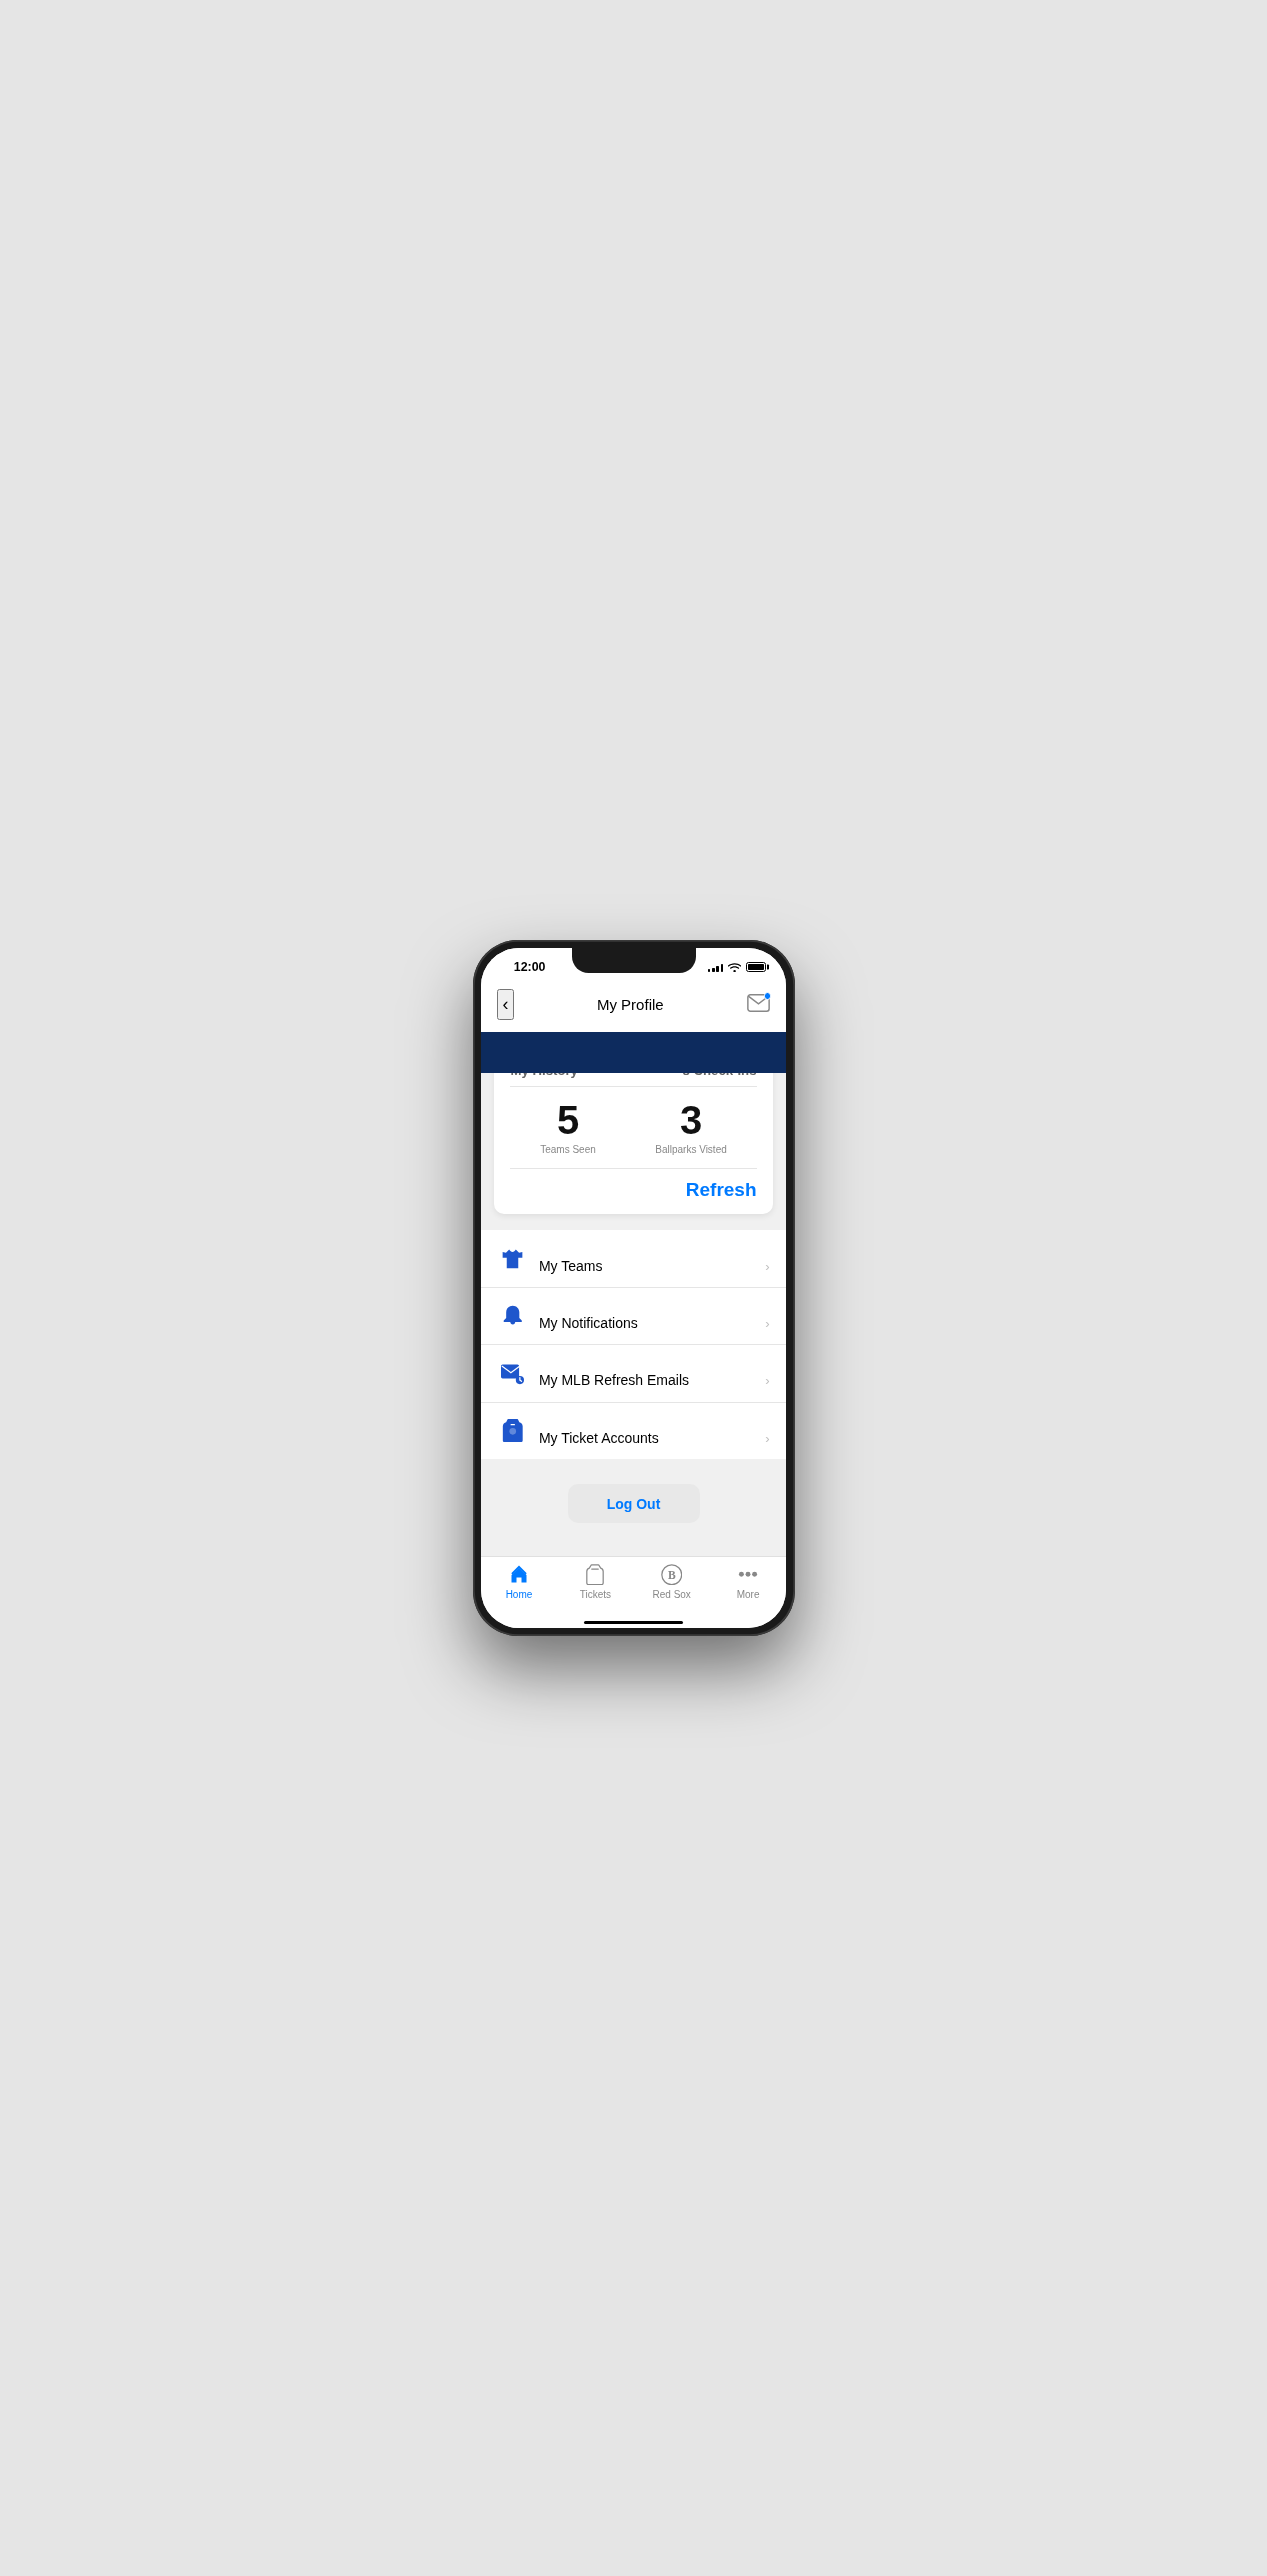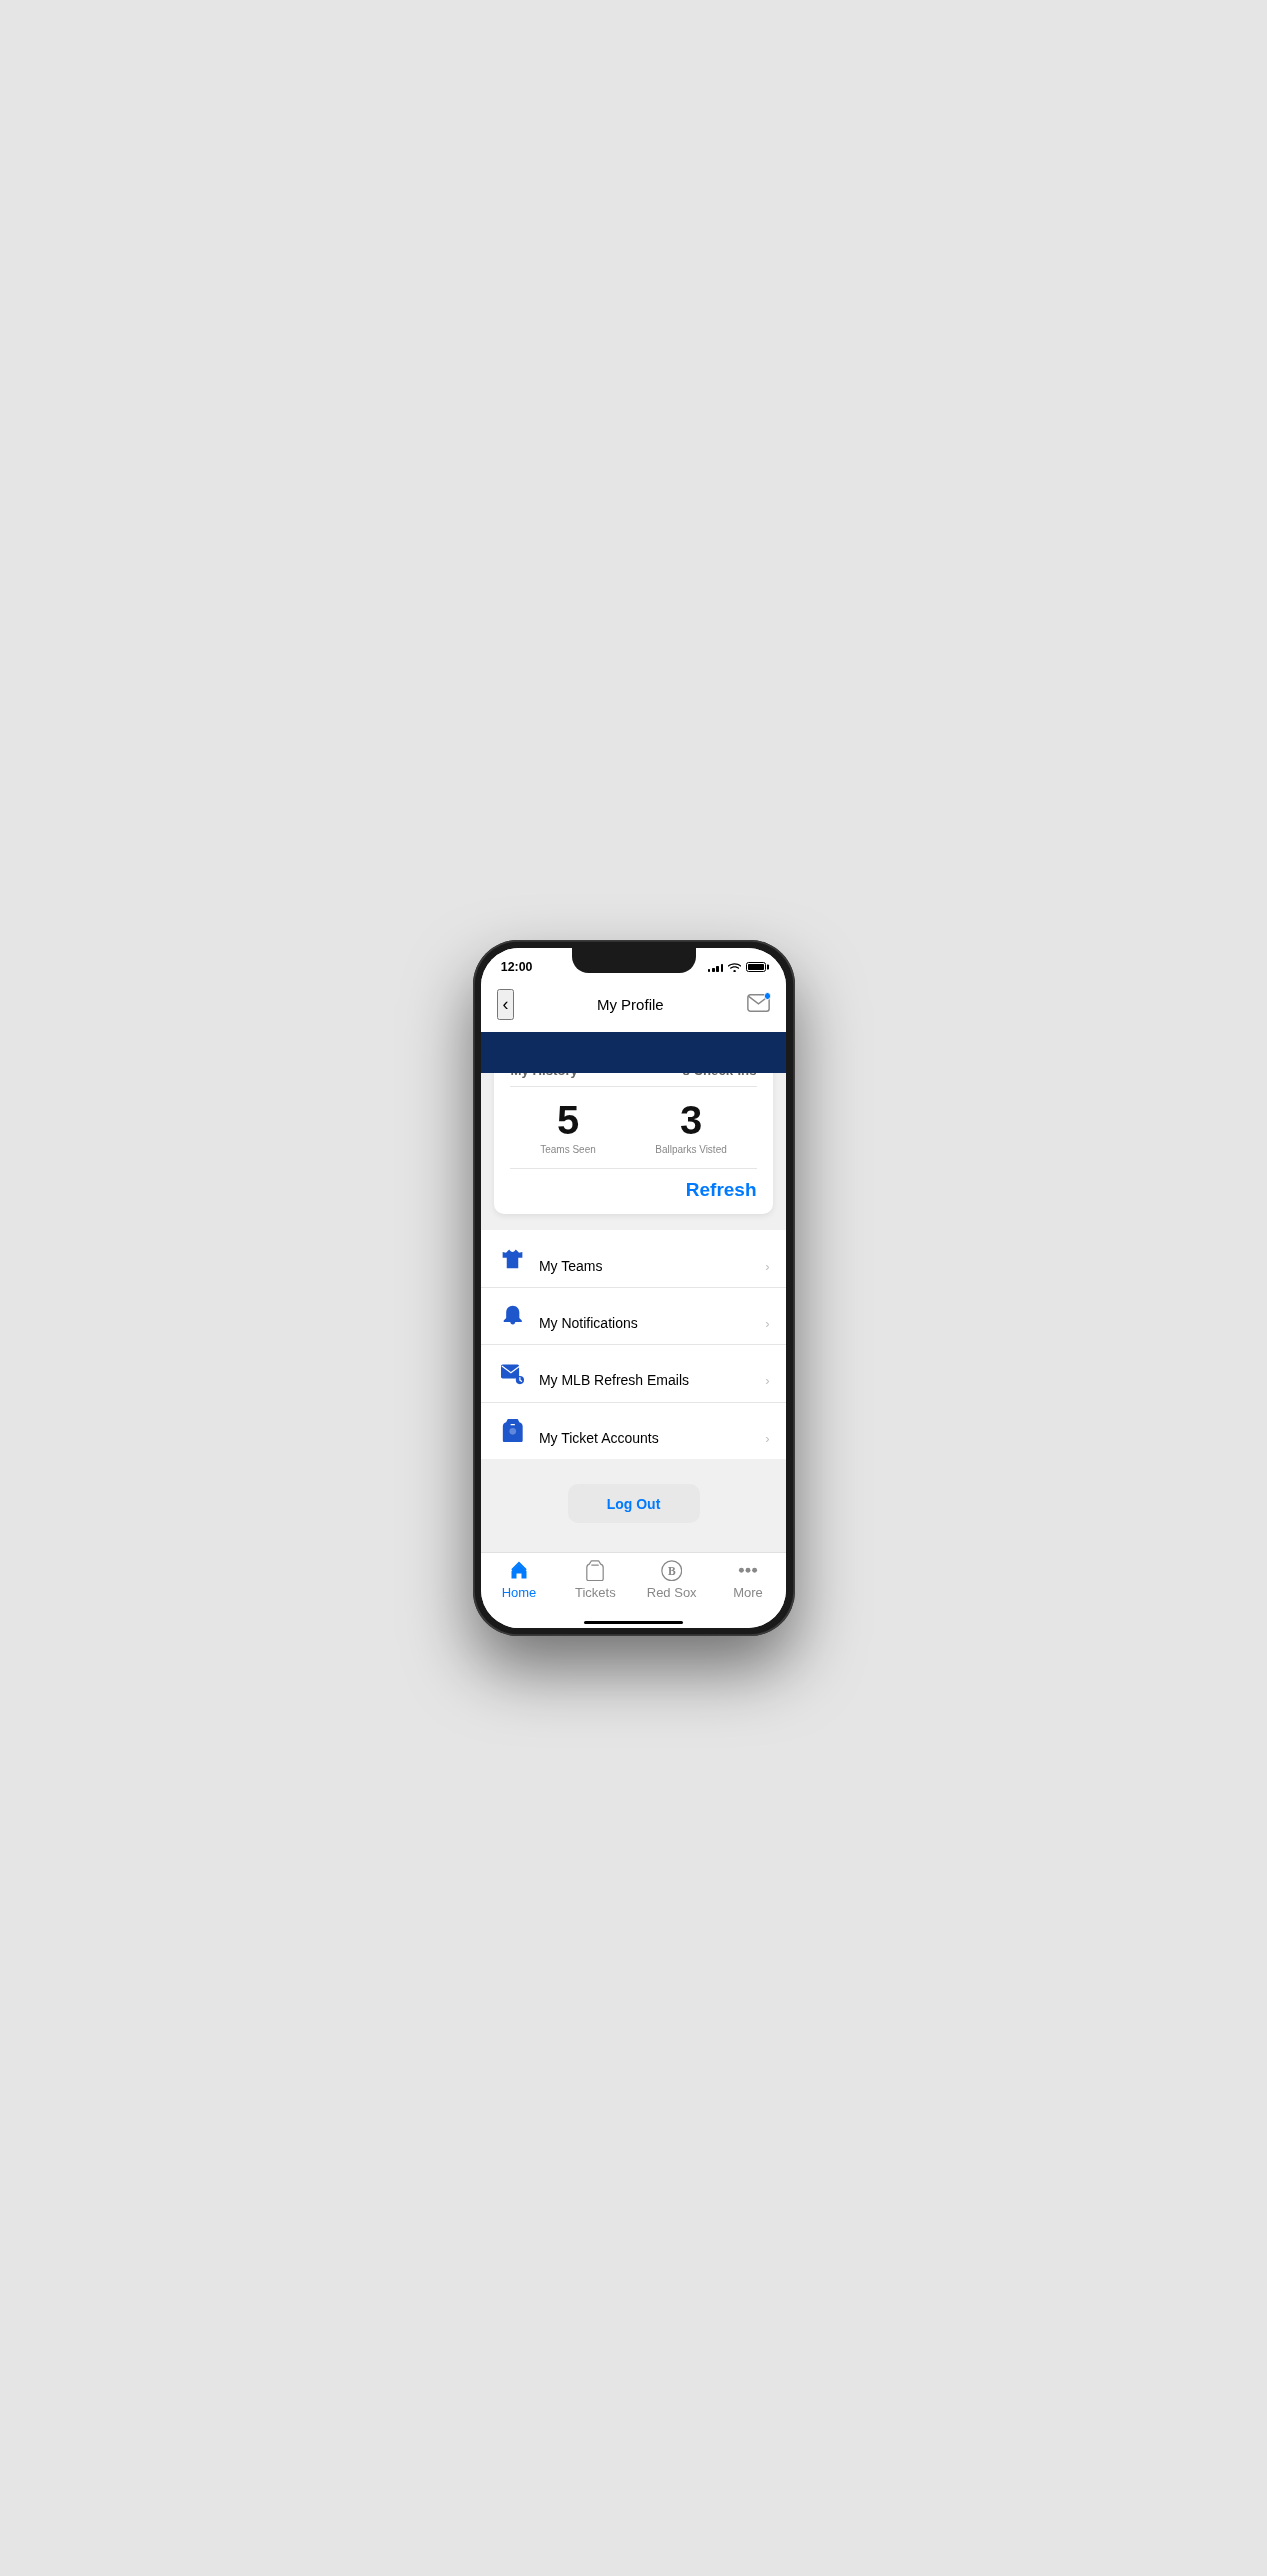--- a/index.html
+++ b/index.html
@@ -54,20 +54,21 @@
       align-items: center;
       padding: 11.6px 20px 6.6px;
       background: #fff;
       z-index: 10;
     }
 
     .status-time {
       font-size: 12.4px;
       font-weight: 600;
       color: #000;
+      margin-left: 13px;
     }
 
     .status-icons {
       display: flex;
       align-items: center;
       gap: 5px;
     }
 
     .signal-bars {
       display: flex;
@@ -327,21 +328,21 @@
 
     .tab-icon {
       width: 23px;
       height: 23px;
       display: flex;
       align-items: center;
       justify-content: center;
     }
 
     .tab-label {
-      font-size: 13px;
+      font-size: 10px;
       color: #888;
     }
 
     .tab-label.active {
       color: #007AFF;
     }
 
     
     .home-indicator {
       background: #fff;

